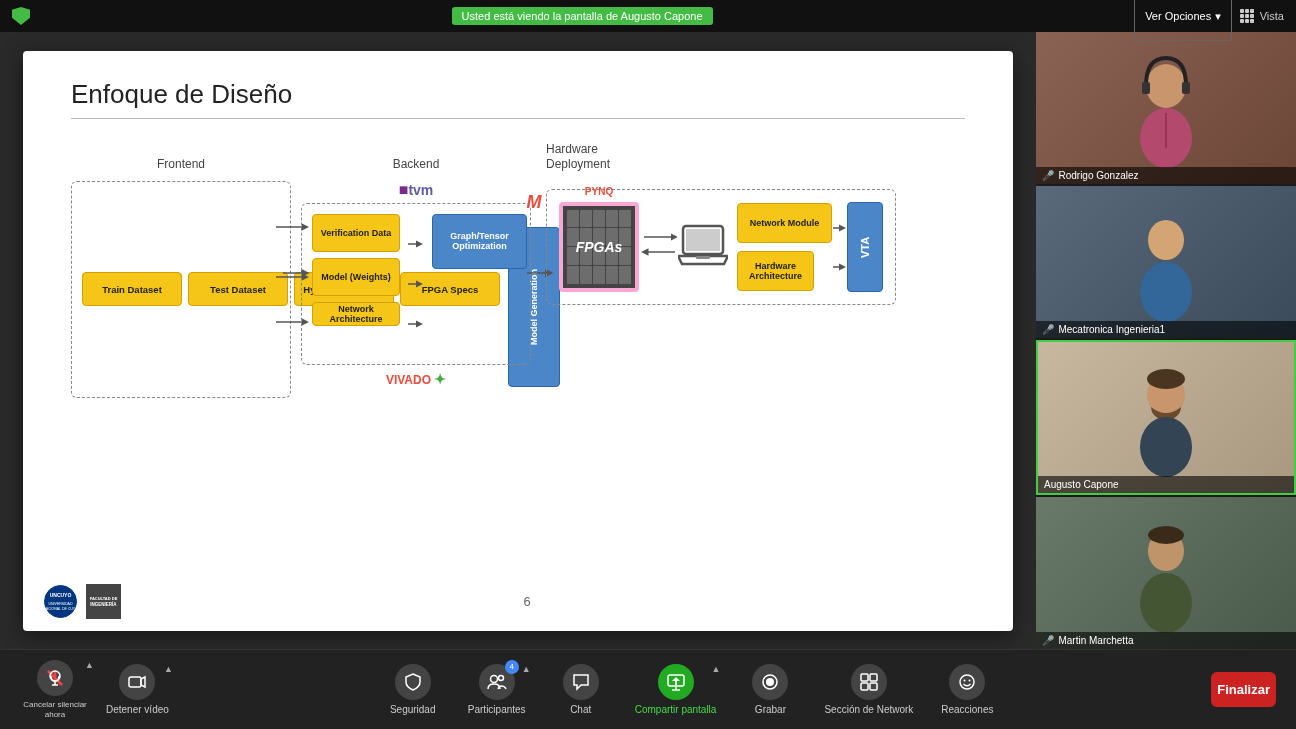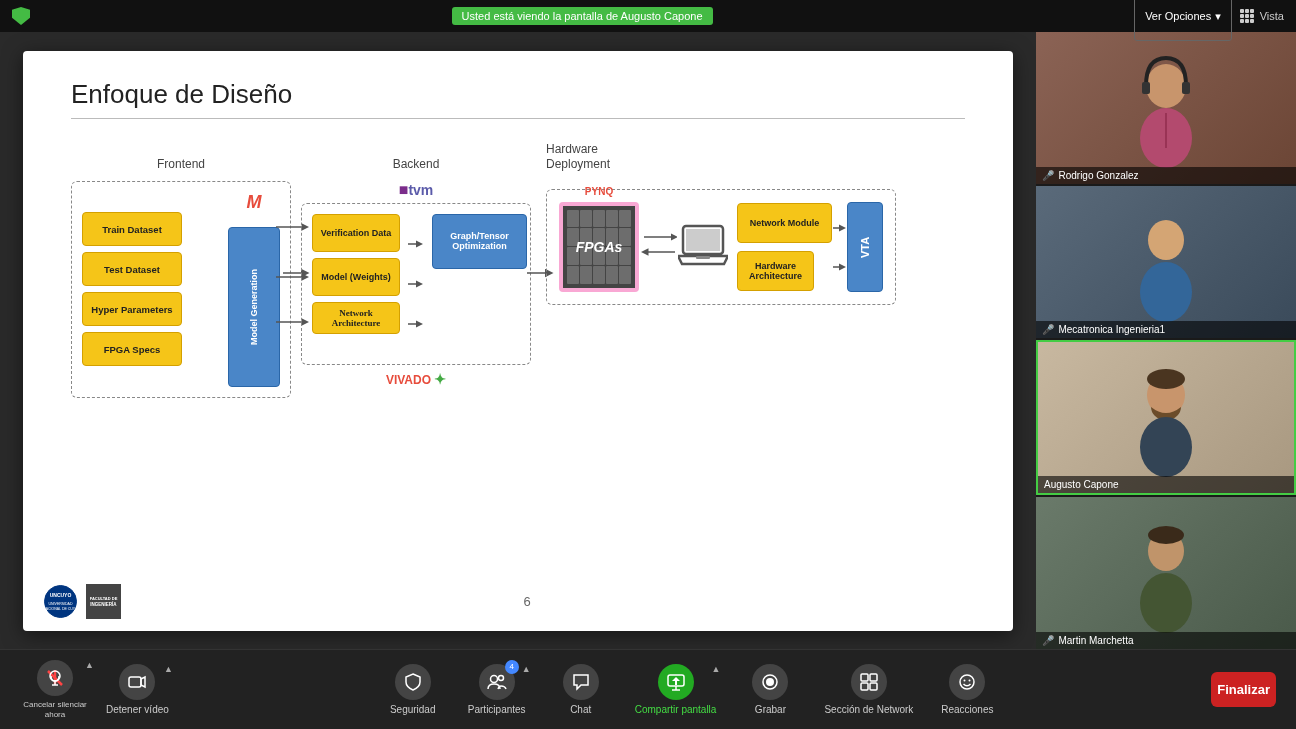--- a/index.html
+++ b/index.html
@@ -150,21 +150,21 @@
     .frontend-dashed {
       border: 1.5px dashed #888;
       border-radius: 6px;
       padding: 10px;
       display: flex;
       gap: 8px;
       align-items: center;
     }
     .frontend-inputs {
       display: flex;
-      flex-direction: column;
+      flex-direction: row;
       gap: 6px;
       flex: 1;
     }
     .frontend-inputs .yellow-box {
       width: 100px;
       font-size: 9.5px;
       height: 34px;
       display: flex;
       align-items: center;
       justify-content: center;
@@ -558,21 +558,21 @@
       <div class="backend-section">
         <div class="backend-label">Backend</div>
 
         <div style="text-align:center;margin-bottom:4px;font-size:14px;font-weight:900;color:#7b2d8b;">
           <span style="font-size:16px;">■</span><span style="color:#5b5baa;">tvm</span>
         </div>
         <div class="backend-dashed">
           <div class="backend-left">
             <div class="yellow-box" style="height:38px;width:88px;font-size:9px;display:flex;align-items:center;justify-content:center;">Verification Data</div>
             <div class="yellow-box" style="height:38px;width:88px;font-size:9px;display:flex;align-items:center;justify-content:center;">Model (Weights)</div>
-            <div class="yellow-box" style="height:32px;width:88px;font-size:9px;display:flex;align-items:center;justify-content:center;font-family:Liberation Serif, serif;">Network Architecture</div>
+            <div class="yellow-box" style="height:24px;width:88px;font-size:9px;display:flex;align-items:center;justify-content:center;">Network Architecture</div>
           </div>
 
           <svg style="width:16px;height:140px;flex-shrink:0;">
             <defs>
                 <marker id="a2" markerWidth="5" markerHeight="5" refX="3" refY="2.5" orient="auto">
                   <path d="M0,0 L5,2.5 L0,5 Z" fill="#555"></path>
                 </marker>
               </defs>
             <line x1="0" y1="30" x2="12" y2="30" stroke="#555" stroke-width="1.5" marker-end="url(#a2)"></line>
             <line x1="0" y1="70" x2="12" y2="70" stroke="#555" stroke-width="1.5" marker-end="url(#a2)"></line>

